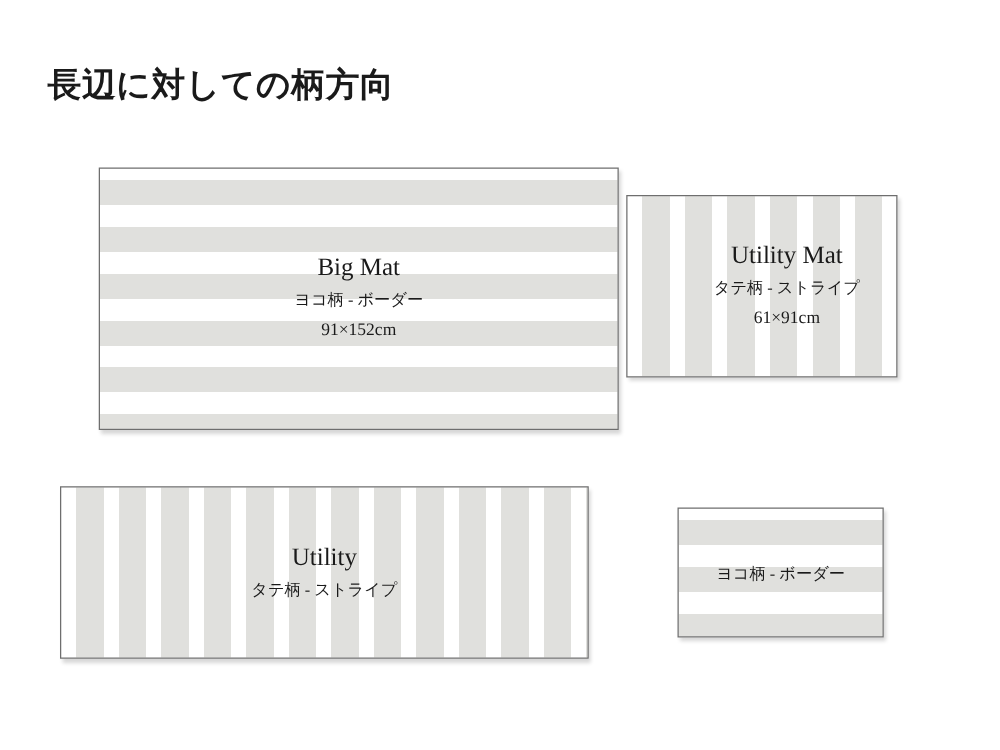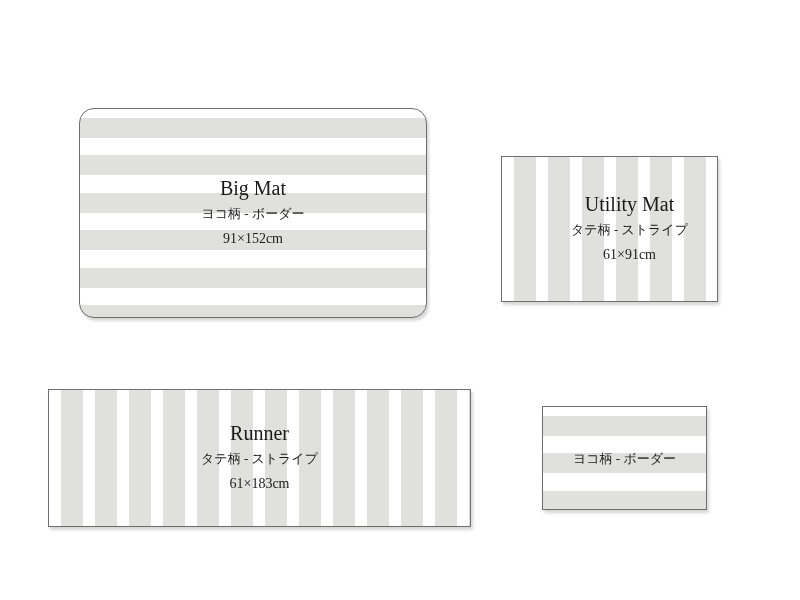--- a/index.html
+++ b/index.html
@@ -51,57 +51,57 @@
 
   
   .stripes-v {
     background-image: repeating-linear-gradient(
       90deg,
       var(--mat-bg, #ffffff) 0px,  var(--mat-bg, #ffffff) 12px,
       var(--stripe, #e0e0dd) 12px, var(--stripe, #e0e0dd) 34px
     );
   }
 
-  .mat-big     { left: 79px;  top: 108px; width: 348px; height: 210px; border-radius: 15px; }
+  .mat-big     { left: 79px;  top: 134px; width: 416px; height: 210px; }
   .mat-utility { left: 501px; top: 156px; width: 217px; height: 146px; padding-left: 40px; }
   .mat-runner  { left: 48px;  top: 389px; width: 423px; height: 138px; }
   .mat-door    { left: 542px; top: 406px; width: 165px; height: 104px; }
 
   .label { padding: 0; }
   .mat-name      { font-size: 20px; line-height: 26px; }
   .mat-direction { font-size: 13px; line-height: 25px; }
   .mat-size      { font-size: 14px; line-height: 25px; }
 </style>
 </head>
 <body>
 
 <div class="canvas">
 
+  <h1 class="title">長辺に対しての柄方向</h1>
 
   <div class="mat stripes-h mat-big">
     <div class="label">
       <div class="mat-name">Big Mat</div>
       <div class="mat-direction">ヨコ柄 - ボーダー</div>
       <div class="mat-size">91×152cm</div>
     </div>
   </div>
 
   <div class="mat stripes-v mat-utility">
     <div class="label">
       <div class="mat-name">Utility Mat</div>
       <div class="mat-direction">タテ柄 - ストライプ</div>
       <div class="mat-size">61×91cm</div>
     </div>
   </div>
 
   <div class="mat stripes-v mat-runner">
     <div class="label">
-      <div class="mat-name">Runner</div>
+      <div class="mat-name">Utility</div>
       <div class="mat-direction">タテ柄 - ストライプ</div>
-      <div class="mat-size">61×183cm</div>
     </div>
   </div>
 
   <div class="mat stripes-h mat-door">
     <div class="label">
       <div class="mat-direction">ヨコ柄 - ボーダー</div>
     </div>
   </div>
 
 </div>

